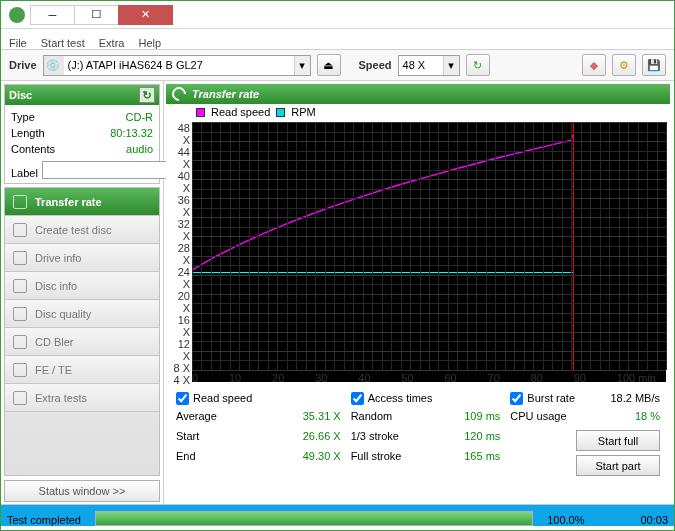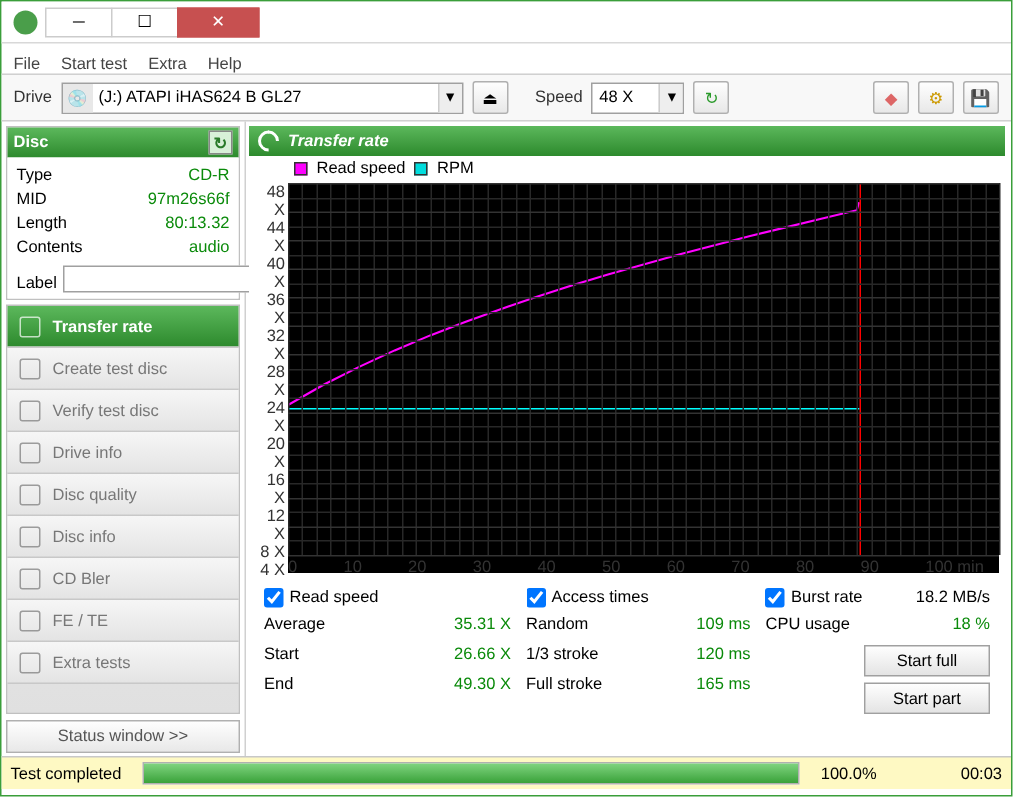--- a/index.html
+++ b/index.html
@@ -6,21 +6,21 @@
 body{background:#fff;width:675px;height:531px;overflow:hidden;border:1px solid #3a9e3a}
 .titlebar{height:28px;background:#fff;display:flex;align-items:center;padding-left:8px;border-bottom:1px solid #d8d8d8}
 .titlebar .icon{width:16px;height:16px;background:#4a9e4a;border-radius:50%;margin-right:6px}
 .titlebar .title{flex:1;text-align:center;color:#444;font-size:12px}
 .winbtns{display:flex}
 .winbtn{width:45px;height:20px;display:flex;align-items:center;justify-content:center;background:#fff;border:1px solid #ccc;margin-left:-1px}
 .winbtn.close{background:#c75050;color:#fff;border-color:#c75050;width:55px}
 .menubar{height:20px;display:flex;align-items:flex-end;padding:0 8px;gap:14px;color:#444}
 .menubar span{cursor:default}
 .toolbar{height:32px;border-top:1px solid #d0d0d0;border-bottom:1px solid #d0d0d0;display:flex;align-items:center;padding:0 8px;gap:6px;background:#f8f8f8}
-.toolbar .lbl{font-weight:normal;color:#333}
+.toolbar .lbl{font-weight:bold;color:#333}
 .drvsel{display:flex;align-items:center;border:1px solid #a0a0a0;background:#fff;height:21px}
 .drvsel .dicon{width:20px;height:19px;background:#e8e8e8;display:flex;align-items:center;justify-content:center}
 .drvsel .dtxt{width:230px;padding:0 4px}
 .drvsel .darrow{width:16px;background:#eee;text-align:center;border-left:1px solid #ccc;height:19px;line-height:19px}
 .tbtn{width:24px;height:22px;border:1px solid #b0b0b0;background:linear-gradient(#fefefe,#e8e8e8);display:flex;align-items:center;justify-content:center;border-radius:2px}
 .spsel{border:1px solid #a0a0a0;background:#fff;height:21px;display:flex;align-items:center}
 .spsel .stxt{width:44px;padding:0 4px}
 .spsel .darrow{width:16px;background:#eee;text-align:center;border-left:1px solid #ccc;height:19px;line-height:19px}
 .mainarea{display:flex;height:423px}
 .leftcol{width:163px;display:flex;flex-direction:column;border-right:1px solid #d0d0d0}
@@ -55,21 +55,21 @@
 svg.curve{position:absolute;inset:0;width:100%;height:100%}
 .cyanline{position:absolute;left:0;width:80.3%;border-top:1px solid #0ff}
 .redline{position:absolute;top:0;bottom:0;border-left:1px solid #f00}
 .stats{padding:6px 10px 4px;display:grid;grid-template-columns:1.1fr 1fr 1fr;gap:2px 10px}
 .scol{display:flex;flex-direction:column;gap:4px}
 .shdr{display:flex;align-items:center;gap:4px;height:16px}
 .shdr input{margin:0}
 .srow{display:flex;justify-content:space-between;height:16px}
 .srow .sv{color:#0a8a0a}
 .sbtn{height:21px;border:1px solid #a0a0a0;background:linear-gradient(#fefefe,#e4e4e4);width:84px;align-self:flex-end}
-.statusbar{height:22px;border-top:1px solid #c8c8c8;display:flex;align-items:center;background:#fef9c3;padding:0 6px;gap:8px}
+.statusbar{height:22px;border-top:1px solid #c8c8c8;display:flex;align-items:flex-end;background:#0ea5e9;padding:0 6px;gap:8px}
 .statusbar .prog{flex:1;height:15px;border:1px solid #b0b0b0;background:#fff;position:relative;margin:0 6px}
 .statusbar .prog .fill{position:absolute;inset:0;background:linear-gradient(#7fd47f,#3aa23a)}
 </style>
 </head>
 <body>
 
 <div class="titlebar">
   <div class="icon"></div>
   <div class="winbtns">
     <div class="winbtn">─</div>
@@ -112,24 +112,20 @@
       <div class="dischdr">
         <span>Disc</span>
         <div class="rbtn">↻</div>
       </div>
       <div class="discbody">
         <div class="drow">
             <span>Type</span>
             <span class="v">CD-R</span>
           </div>
         <div class="drow">
-            <span>MID</span>
-            <span class="v">97m26s66f</span>
-          </div>
-        <div class="drow">
             <span>Length</span>
             <span class="v">80:13.32</span>
           </div>
         <div class="drow">
             <span>Contents</span>
             <span class="v">audio</span>
           </div>
         <div class="lblrow">
           <span>Label</span>
           <input type="text" style="">
@@ -141,33 +137,29 @@
       <div class="navitem active">
           <span class="nicon"></span>
           <span>Transfer rate</span>
         </div>
       <div class="navitem">
           <span class="nicon"></span>
           <span>Create test disc</span>
         </div>
       <div class="navitem">
           <span class="nicon"></span>
-          <span>Verify test disc</span>
-        </div>
-      <div class="navitem">
-          <span class="nicon"></span>
           <span>Drive info</span>
         </div>
       <div class="navitem">
           <span class="nicon"></span>
+          <span>Disc info</span>
+        </div>
+      <div class="navitem">
+          <span class="nicon"></span>
           <span>Disc quality</span>
-        </div>
-      <div class="navitem">
-          <span class="nicon"></span>
-          <span>Disc info</span>
         </div>
       <div class="navitem">
           <span class="nicon"></span>
           <span>CD Bler</span>
         </div>
       <div class="navitem">
           <span class="nicon"></span>
           <span>FE / TE</span>
         </div>
       <div class="navitem">

